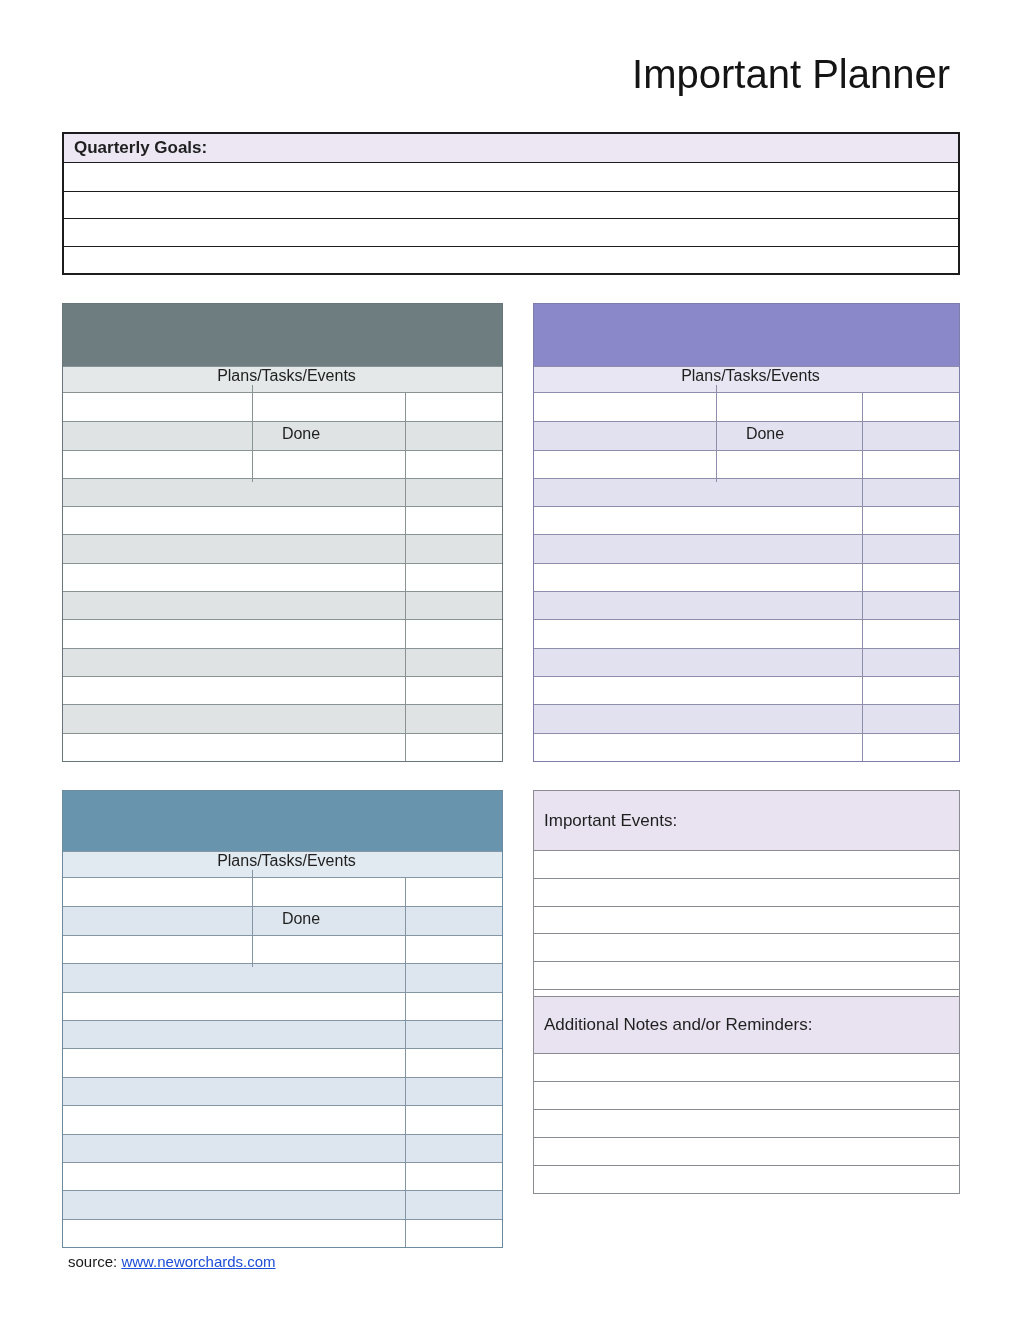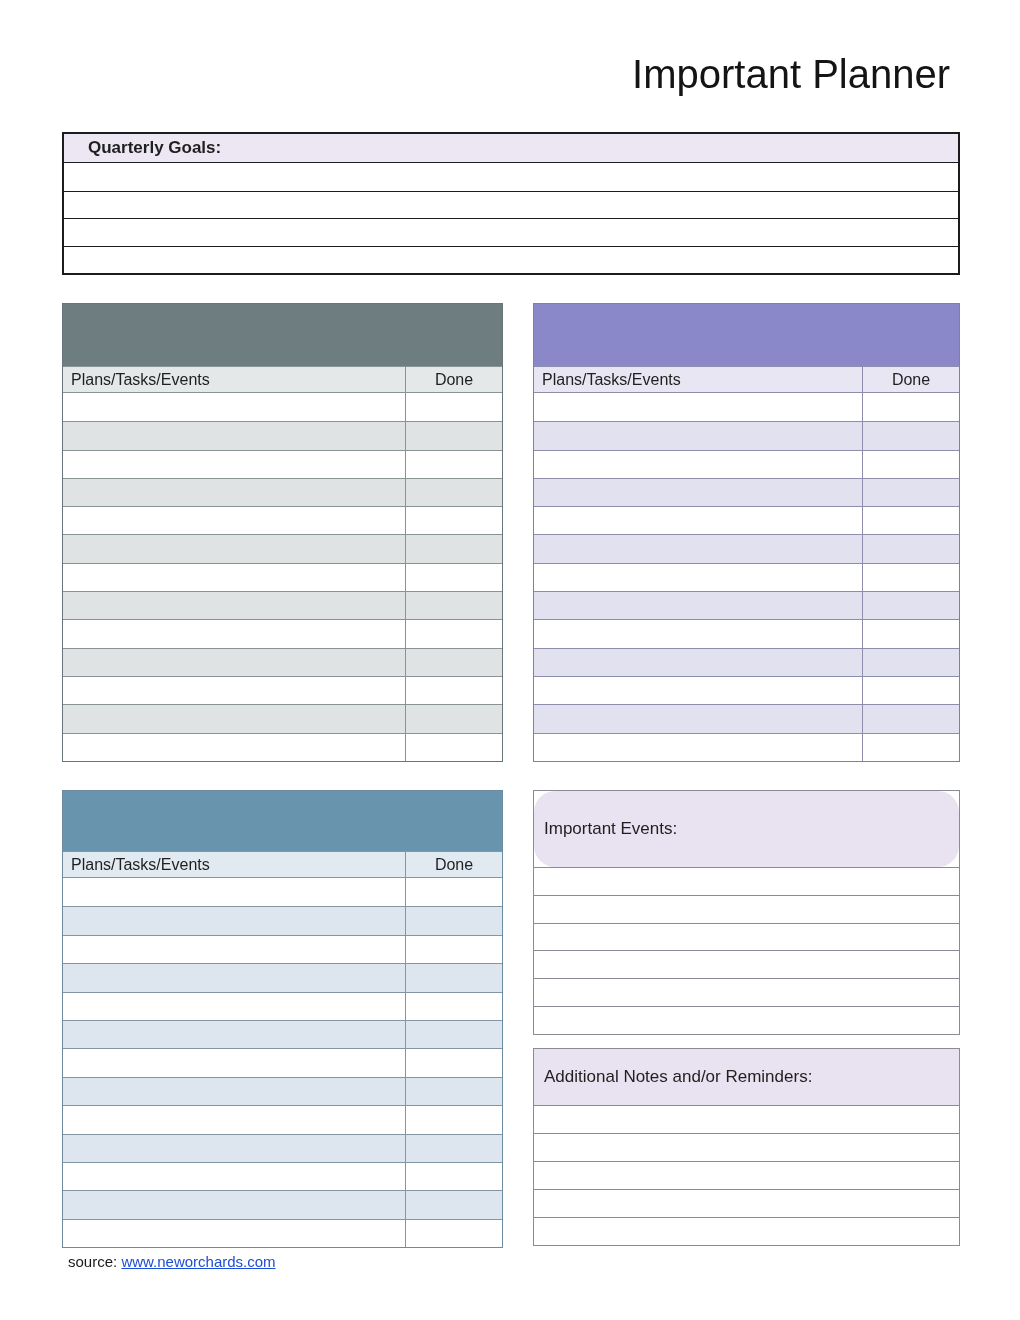--- a/index.html
+++ b/index.html
@@ -30,21 +30,21 @@
     width: 898px;
     border: 2px solid #1c1c1c;
     background: #fff;
   }
   .goals-header {
     height: 29px;
     background: #ece7f3;
     border-bottom: 1px solid #1c1c1c;
     display: flex;
     align-items: center;
-    padding-left: 24px;
+    padding-left: 10px;
     font-size: 17px;
     font-weight: 600;
   }
   .goals-row { height: 27.5px; background: #fff; }
   .goals-row + .goals-row { border-top: 1px solid #1c1c1c; }
 
   
   .task-table {
     position: absolute;
     background: #fff;
@@ -58,20 +58,21 @@
   .banner-short { height: 60px; }
 
   .col-header {
     display: flex;
     height: 27px;
     background: var(--head);
     border-top: 1px solid var(--line);
     border-bottom: 1px solid var(--line);
     font-size: 16px;
     align-items: center;
+    flex-direction: column;
   }
   .col-header .cell-task { padding-left: 8px; }
   .cell-task { flex: 1 1 auto; height: 100%; display: flex; align-items: center; }
   .cell-done {
     width: 97px;
     flex: 0 0 97px;
     height: 100%;
     border-left: 1px solid var(--line);
     display: flex;
     align-items: center;
@@ -98,24 +99,24 @@
   .section-header {
     background: #e9e2f0;
     display: flex;
     align-items: center;
     padding-left: 10px;
     font-size: 17px;
   }
   .section-row { background: #fff; border-top: 1px solid #8b8b93; }
 
   #events { top: 790px; }
-  #events .section-header { height: 76px; border-radius: 21px; }
+  #events .section-header { height: 59px; }
   #events .section-row { height: 27.8px; }
 
-  #notes { top: 1048px; }
+  #notes { top: 996px; }
   #notes .section-header { height: 56px; }
   #notes .section-row { height: 28px; }
 
   
   .source {
     position: absolute;
     left: 68px;
     top: 1253px;
     font-size: 15px;
     color: #1a1a1a;

